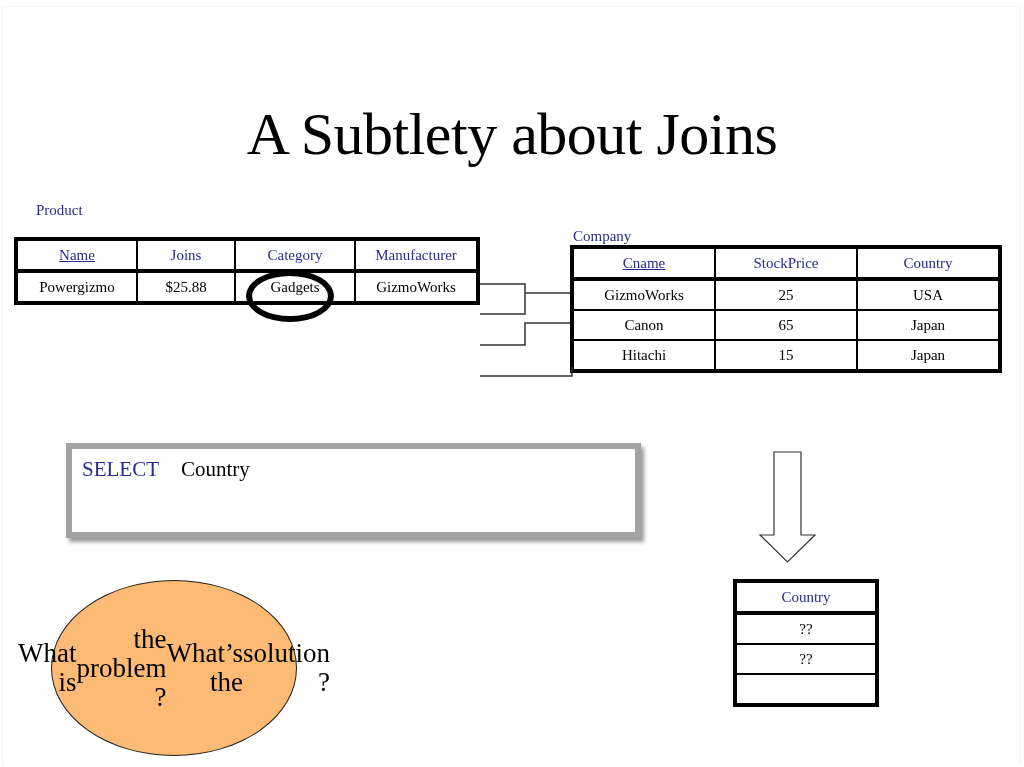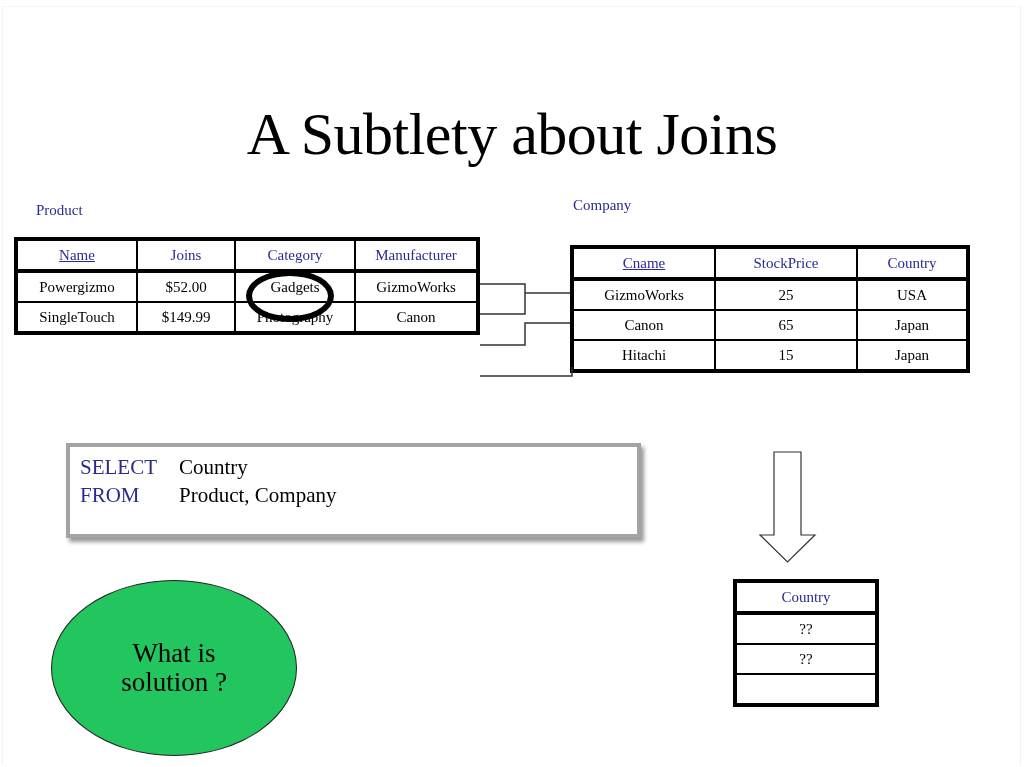--- a/index.html
+++ b/index.html
@@ -25,42 +25,42 @@
       position: absolute; border-collapse: collapse;
       border: 4px solid #000; font-size: 15px;
     }
     table.rel td, table.rel th {
       border: 2px solid #000; text-align: center; padding: 0; font-weight: normal; margin-top: 28px;
     }
     table.rel th { color: #2b2b8f; border-bottom-width: 4px; }
     table.rel th.key { text-decoration: underline; }
     #product { left: 14px; top: 237px; width: 466px; }
     #product th, #product td { height: 28px; }
-    #company { left: 570px; top: 245px; width: 400px; }
+    #company { left: 570px; top: 245px; width: 432px; }
     #company th, #company td { height: 28px; }
     #result { left: 733px; top: 579px; width: 146px; }
     #result th, #result td { height: 28px; }
     .ellipse-mark {
       position: absolute; left: 246px; top: 270px; width: 88px; height: 52px;
       border: 6px solid #000; border-radius: 50%; box-sizing: border-box;
     }
     .connectors { position: absolute; left: 0; top: 0; }
     .sql-box {
       position: absolute; left: 66px; top: 443px; width: 575px; height: 95px;
-      border: 4px solid #a3a3a3; background: #fff; box-sizing: border-box;
+      border: 6px solid #a3a3a3; background: #fff; box-sizing: border-box;
       box-shadow: 3px 4px 4px #9a9a9a;
       padding: 7px 17px 0 10px; font-size: 21px; line-height: 27.5px;
     }
     .sql-line { white-space: nowrap; }
     .kw { color: #2b2b8f; display: inline-block; width: 99px; }
     .arrow { position: absolute; left: 758px; top: 450px; }
     .bubble {
       position: absolute; left: 51px; top: 580px; width: 246px; height: 176px;
-      border: 1px solid #222; border-radius: 50%; background: #22c55e;
-      box-sizing: border-box; display: flex; flex-direction: column;
+      border: 1px solid #222; border-radius: 50%; background: #fdba74;
+      box-sizing: border-box; display: flex; flex-direction: row;
       align-items: center; justify-content: center; font-size: 27px; line-height: 29px;
       text-align: right;
     }
   </style>
 </head>
 <body>
 
 <div class="frame"></div>
 
 <div class="title">A Subtlety about Joins</div>
@@ -69,35 +69,29 @@
 <table class="rel" id="product">
   <tbody>
       <tr>
     <th class="key" style="width:118px">Name</th>
     <th style="width:96px">Joins</th>
     <th style="width:118px">Category</th>
     <th>Manufacturer</th>
   </tr>
   <tr>
     <td>Powergizmo</td>
-    <td>$52.00</td>
+    <td>$25.88</td>
     <td>Gadgets</td>
     <td>GizmoWorks</td>
-  </tr>
-  <tr>
-    <td>SingleTouch</td>
-    <td>$149.99</td>
-    <td>Photography</td>
-    <td>Canon</td>
   </tr>
 </tbody>
   </table>
 <div class="ellipse-mark"></div>
 
-<div class="label" style="left:573px; top:197px;">Company</div>
+<div class="label" style="left:573px; top:228px;">Company</div>
 <table class="rel" id="company">
   <tbody>
       <tr>
     <th class="key" style="width:140px">Cname</th>
     <th style="width:140px">StockPrice</th>
     <th>Country</th>
   </tr>
   <tr>
     <td>GizmoWorks</td>
     <td>25</td>
@@ -122,23 +116,20 @@
     <polyline points="525,293 570,293"></polyline>
     <polyline points="480,345 525,345 525,323 570,323"></polyline>
     <polyline points="480,376 572,376 572,367"></polyline>
   </g>
 </svg>
 
 <div class="sql-box">
   <div class="sql-line">
     <span class="kw">SELECT</span><span>Country</span>
   </div>
-  <div class="sql-line">
-    <span class="kw">FROM</span><span>Product, Company</span>
-  </div>
 </div>
 
 <svg class="arrow" width="60" height="116">
   <polygon points="16,2 43,2 43,85 57,85 29.5,112 2,85 16,85" fill="#fff" stroke="#333" stroke-width="1.2"></polygon>
 </svg>
 
 <table class="rel" id="result">
   <tbody>
       <tr>
     <th>Country</th>
@@ -150,14 +141,16 @@
     <td>??</td>
   </tr>
   <tr>
     <td></td>
   </tr>
 </tbody>
   </table>
 
 <div class="bubble">
   <div>What is</div>
+  <div>the problem ?</div>
+  <div>What’s the</div>
   <div>solution ?</div>
 </div>
 
 </body></html>

